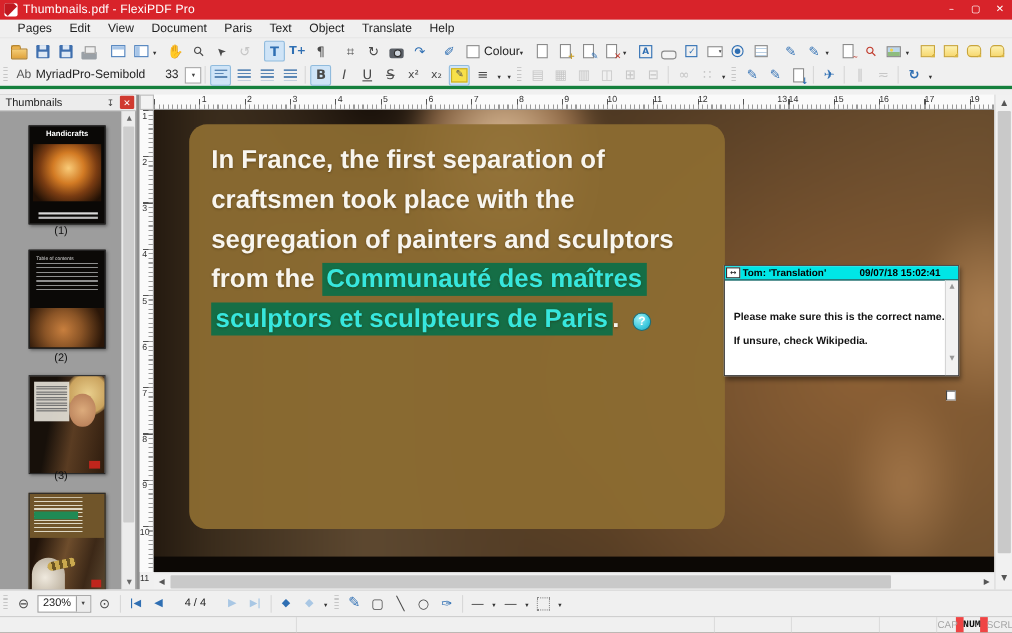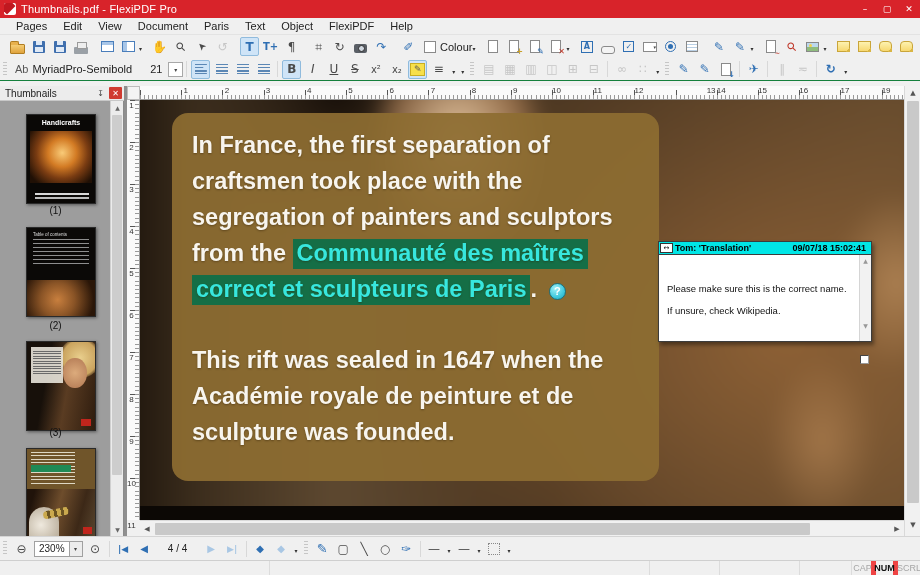--- a/index.html
+++ b/index.html
@@ -14,21 +14,21 @@
   .win-title { font-size:11px; letter-spacing:.2px; }
   .win-controls { margin-left:auto; display:flex; }
   .win-btn { width:22px; height:18px; display:flex; align-items:center; justify-content:center; font-size:9px; color:#fff; font-family:"DejaVu Sans",sans-serif; }
 
   
   .menubar { position:absolute; left:0; top:18px; width:920px; height:17px; background:#f0f0f0; display:flex; align-items:center; padding-left:8px; border-bottom:1px solid #e3e3e3; }
   .menu-item { font-size:11px; color:#222; padding:0 8px; height:100%; display:flex; align-items:center; }
 
   
   .tbar { position:absolute; left:0; width:920px; height:23px; background:#f0f0f0; display:flex; align-items:center; }
-  #tb1 { top:35px; } #tb2 { top:58px; border-bottom:1px solid #15803d; }
+  #tb1 { top:35px; } #tb2 { top:58px; border-bottom:3px solid #15803d; }
   .grip { width:4px; height:15px; margin:0 4px 0 3px; background:repeating-linear-gradient(180deg,#c6c6c6 0 1px,transparent 1px 3px); }
   .sep { width:1px; height:16px; background:#d8d8d8; margin:0 3px; }
   .ic { display:inline-flex; align-items:center; justify-content:center; min-width:19px; height:19px; font-size:12px; color:#4a4a4a; margin:0 1px; border:1px solid transparent; border-radius:2px; font-family:"DejaVu Sans",sans-serif; }
   .ic.on { background:#cfe4f7; border-color:#90bbdd; }
   .ic.dis { color:#c6c6c6; }
   .ic.blue { color:#2f6fb3; }
   .ic.red { color:#c0392b; }
   .dd { width:9px; height:19px; display:inline-flex; align-items:flex-end; justify-content:center; font-size:6px; color:#333; padding-bottom:4px; font-family:"DejaVu Sans",sans-serif; }
   .lbl { font-size:11px; color:#222; }
 
@@ -133,22 +133,22 @@
   .textpanel p { color:#f8f5ee; font-size:23.5px; line-height:36px; font-weight:bold; text-shadow:0 1px 2px rgba(50,33,8,.45); }
   .textpanel p.p1 { margin-bottom:35px; }
   .hl { background:#156e46; color:#37e7de; padding:1px 4px 3px 4px; box-decoration-break:clone; -webkit-box-decoration-break:clone; }
   .note-dot { display:inline-flex; align-items:center; justify-content:center; width:17px; height:17px; border-radius:50%; background:radial-gradient(circle at 35% 30%,#9ff0f6,#3fc9de 60%,#22a4bd); border:1.5px solid #1c6f7a; color:#fff; font-size:11px; font-weight:bold; margin-left:12px; vertical-align:2px; text-shadow:none; }
 
   
   .comment { position:absolute; left:658px; top:241px; width:214px; height:101px; background:#fff; border:1px solid #3c3c3c; box-shadow:2px 3px 4px rgba(0,0,0,.4); }
   .comment-title { height:13px; background:#00e6e6; display:flex; align-items:center; border-bottom:1px solid #3c3c3c; }
   .c-collapse { width:13px; height:10px; background:#fff; border:1px solid #333; margin-left:1px; display:flex; align-items:center; justify-content:center; font-size:7px; color:#111; font-family:"DejaVu Sans",sans-serif; }
   .c-author { font-size:9px; font-weight:bold; color:#000; margin-left:2px; flex:1; white-space:nowrap; overflow:hidden; }
-  .c-time { font-size:9px; font-weight:bold; color:#000; margin-right:5px; white-space:nowrap; }
-  .comment-body { position:relative; height:110px; }
+  .c-time { font-size:9px; font-weight:bold; color:#000; margin-right:16px; white-space:nowrap; }
+  .comment-body { position:relative; height:110px;font-weight:bold; }
   .c-line { position:absolute; left:8px; font-size:9.5px; color:#111; }
   .c-line.l1 { top:28px; } .c-line.l2 { top:50px; }
   .c-scroll { position:absolute; right:0; top:0; width:12px; height:86px; background:#f2f2f2; border-left:1px solid #d5d5d5; }
   .c-scroll .arr { position:absolute; left:0; width:11px; height:11px; display:flex; align-items:center; justify-content:center; font-size:6px; color:#999; font-family:"DejaVu Sans",sans-serif; }
   .c-resize { position:absolute; right:2px; bottom:1px; width:9px; height:9px; background:#fff; border:1px solid #444; border-right-color:#999; border-bottom-color:#999; }
 
   
   .hscroll { position:absolute; left:140px; top:520px; width:764px; height:16px; background:#f1f1f1; border-top:1px solid #d9d9d9; }
   .hscroll .arr { position:absolute; top:1px; width:14px; height:14px; display:flex; align-items:center; justify-content:center; font-size:7px; color:#555; font-family:"DejaVu Sans",sans-serif; }
   .hscroll .thumb-track { position:absolute; left:15px; top:2px; width:655px; height:12px; background:#c9c9c9; border-radius:1px; }
@@ -161,22 +161,22 @@
   .zoombox { display:inline-flex; align-items:center; height:16px; border:1px solid #a0a0a0; background:#fff; margin:0 2px; }
   .zoombox .zval { font-size:10px; color:#222; padding:0 4px; }
   .zoombox .zdd { width:13px; height:14px; border-left:1px solid #a0a0a0; background:#ececec; display:flex; align-items:center; justify-content:center; font-size:6px; color:#444; font-family:"DejaVu Sans",sans-serif; }
   .pageind { font-size:10px; color:#222; width:46px; text-align:center; }
   .ic.lblue { color:#a9c7e4; }
 
   
   .statusbar { position:absolute; left:0; top:560px; width:920px; height:15px; background:#f0f0f0; border-top:1px solid #cfcfcf; display:flex; align-items:stretch; }
   .scell { border-right:1px solid #dcdcdc; }
   .scell.f1 { width:270px; } .scell.f2 { width:380px; } .scell.f3 { width:70px; } .scell.f4 { width:80px; } .scell.f5 { width:52px; }
-  .lock { width:22px; display:flex; align-items:center; justify-content:center; font-size:9px; color:#a6a6a6; border-right:5px solid #ef4444; }
-  .lock.active { color:#111; font-weight:bold; }
+  .lock { width:22px; display:flex; align-items:center; justify-content:center; font-size:9px; color:#a6a6a6; border-right:7px solid #ef4444; }
+  .lock.active { color:#111; font-weight:bold;font-family:Liberation Mono, monospace; }
 </style>
 </head>
 <body>
 
 <div id="app">
 
   <div class="titlebar">
     <div class="logo"></div>
     <div class="win-title">Thumbnails.pdf - FlexiPDF Pro</div>
     <div class="win-controls">
@@ -187,21 +187,21 @@
   </div>
 
   <div class="menubar">
     <div class="menu-item">Pages</div>
     <div class="menu-item">Edit</div>
     <div class="menu-item">View</div>
     <div class="menu-item">Document</div>
     <div class="menu-item">Paris</div>
     <div class="menu-item">Text</div>
     <div class="menu-item">Object</div>
-    <div class="menu-item">FlexiPDF</div>
+    <div class="menu-item">Translate</div>
     <div class="menu-item">Help</div>
   </div>
 
   <div class="tbar" id="tb1">
     <div class="grip"></div>
     <div class="ic">
         <span class="i-folder"></span>
       </div>
     <div class="ic">
         <span class="i-floppy"></span>
@@ -311,21 +311,21 @@
         <span class="i-note" style="border-radius:4px 4px 4px 0"></span>
       </div>
     <div class="ic"></div>
 
   </div>
 
   <div class="tbar" id="tb2">
     <div class="grip"></div>
     <span class="lbl" style="margin-left:4px;color:#555">Ab</span>
     <span class="fontname">MyriadPro-Semibold</span>
-    <span class="sizebox">21</span>
+    <span class="sizebox">33</span>
     <span class="spinbox">▾</span>
     <div class="sep"></div>
     <div class="ic on">
         <span class="i-lines" style="clip-path:polygon(0 0,100% 0,100% 30%,70% 30%,70% 60%,100% 60%,100% 100%,0 100%)"></span>
       </div>
     <div class="ic">
         <span class="i-lines"></span>
       </div>
     <div class="ic">
         <span class="i-lines"></span>
@@ -461,22 +461,21 @@
       <span class="rnum" style="top: 295px;">8</span>
       <span class="rnum" style="top: 337px;">9</span>
       <span class="rnum" style="top: 379px;">10</span>
       <span class="rnum" style="top: 421px;">11</span>
     </div>
 
   <div class="canvas">
     <div class="photo"></div>
     <div class="photo-bottom"></div>
     <div class="textpanel">
-      <p class="p1"><span>In France, the first separation of craftsmen took place with the segregation of painters and sculptors from the </span><span class="hl">Communauté des maîtres correct et sculpteurs de Paris</span><span>.</span><span class="note-dot">?</span></p>
-      <p class="p2">This rift was sealed in 1647 when the Académie royale de peinture et de sculpture was founded.</p>
+      <p class="p1"><span>In France, the first separation of craftsmen took place with the segregation of painters and sculptors from the </span><span class="hl">Communauté des maîtres sculptors et sculpteurs de Paris</span><span>.</span><span class="note-dot">?</span></p>
     </div>
   </div>
 
   <div class="comment">
     <div class="comment-title">
       <span class="c-collapse">↔</span>
       <span class="c-author">Tom: 'Translation'</span>
       <span class="c-time">09/07/18 15:02:41</span>
     </div>
     <div class="comment-body">

